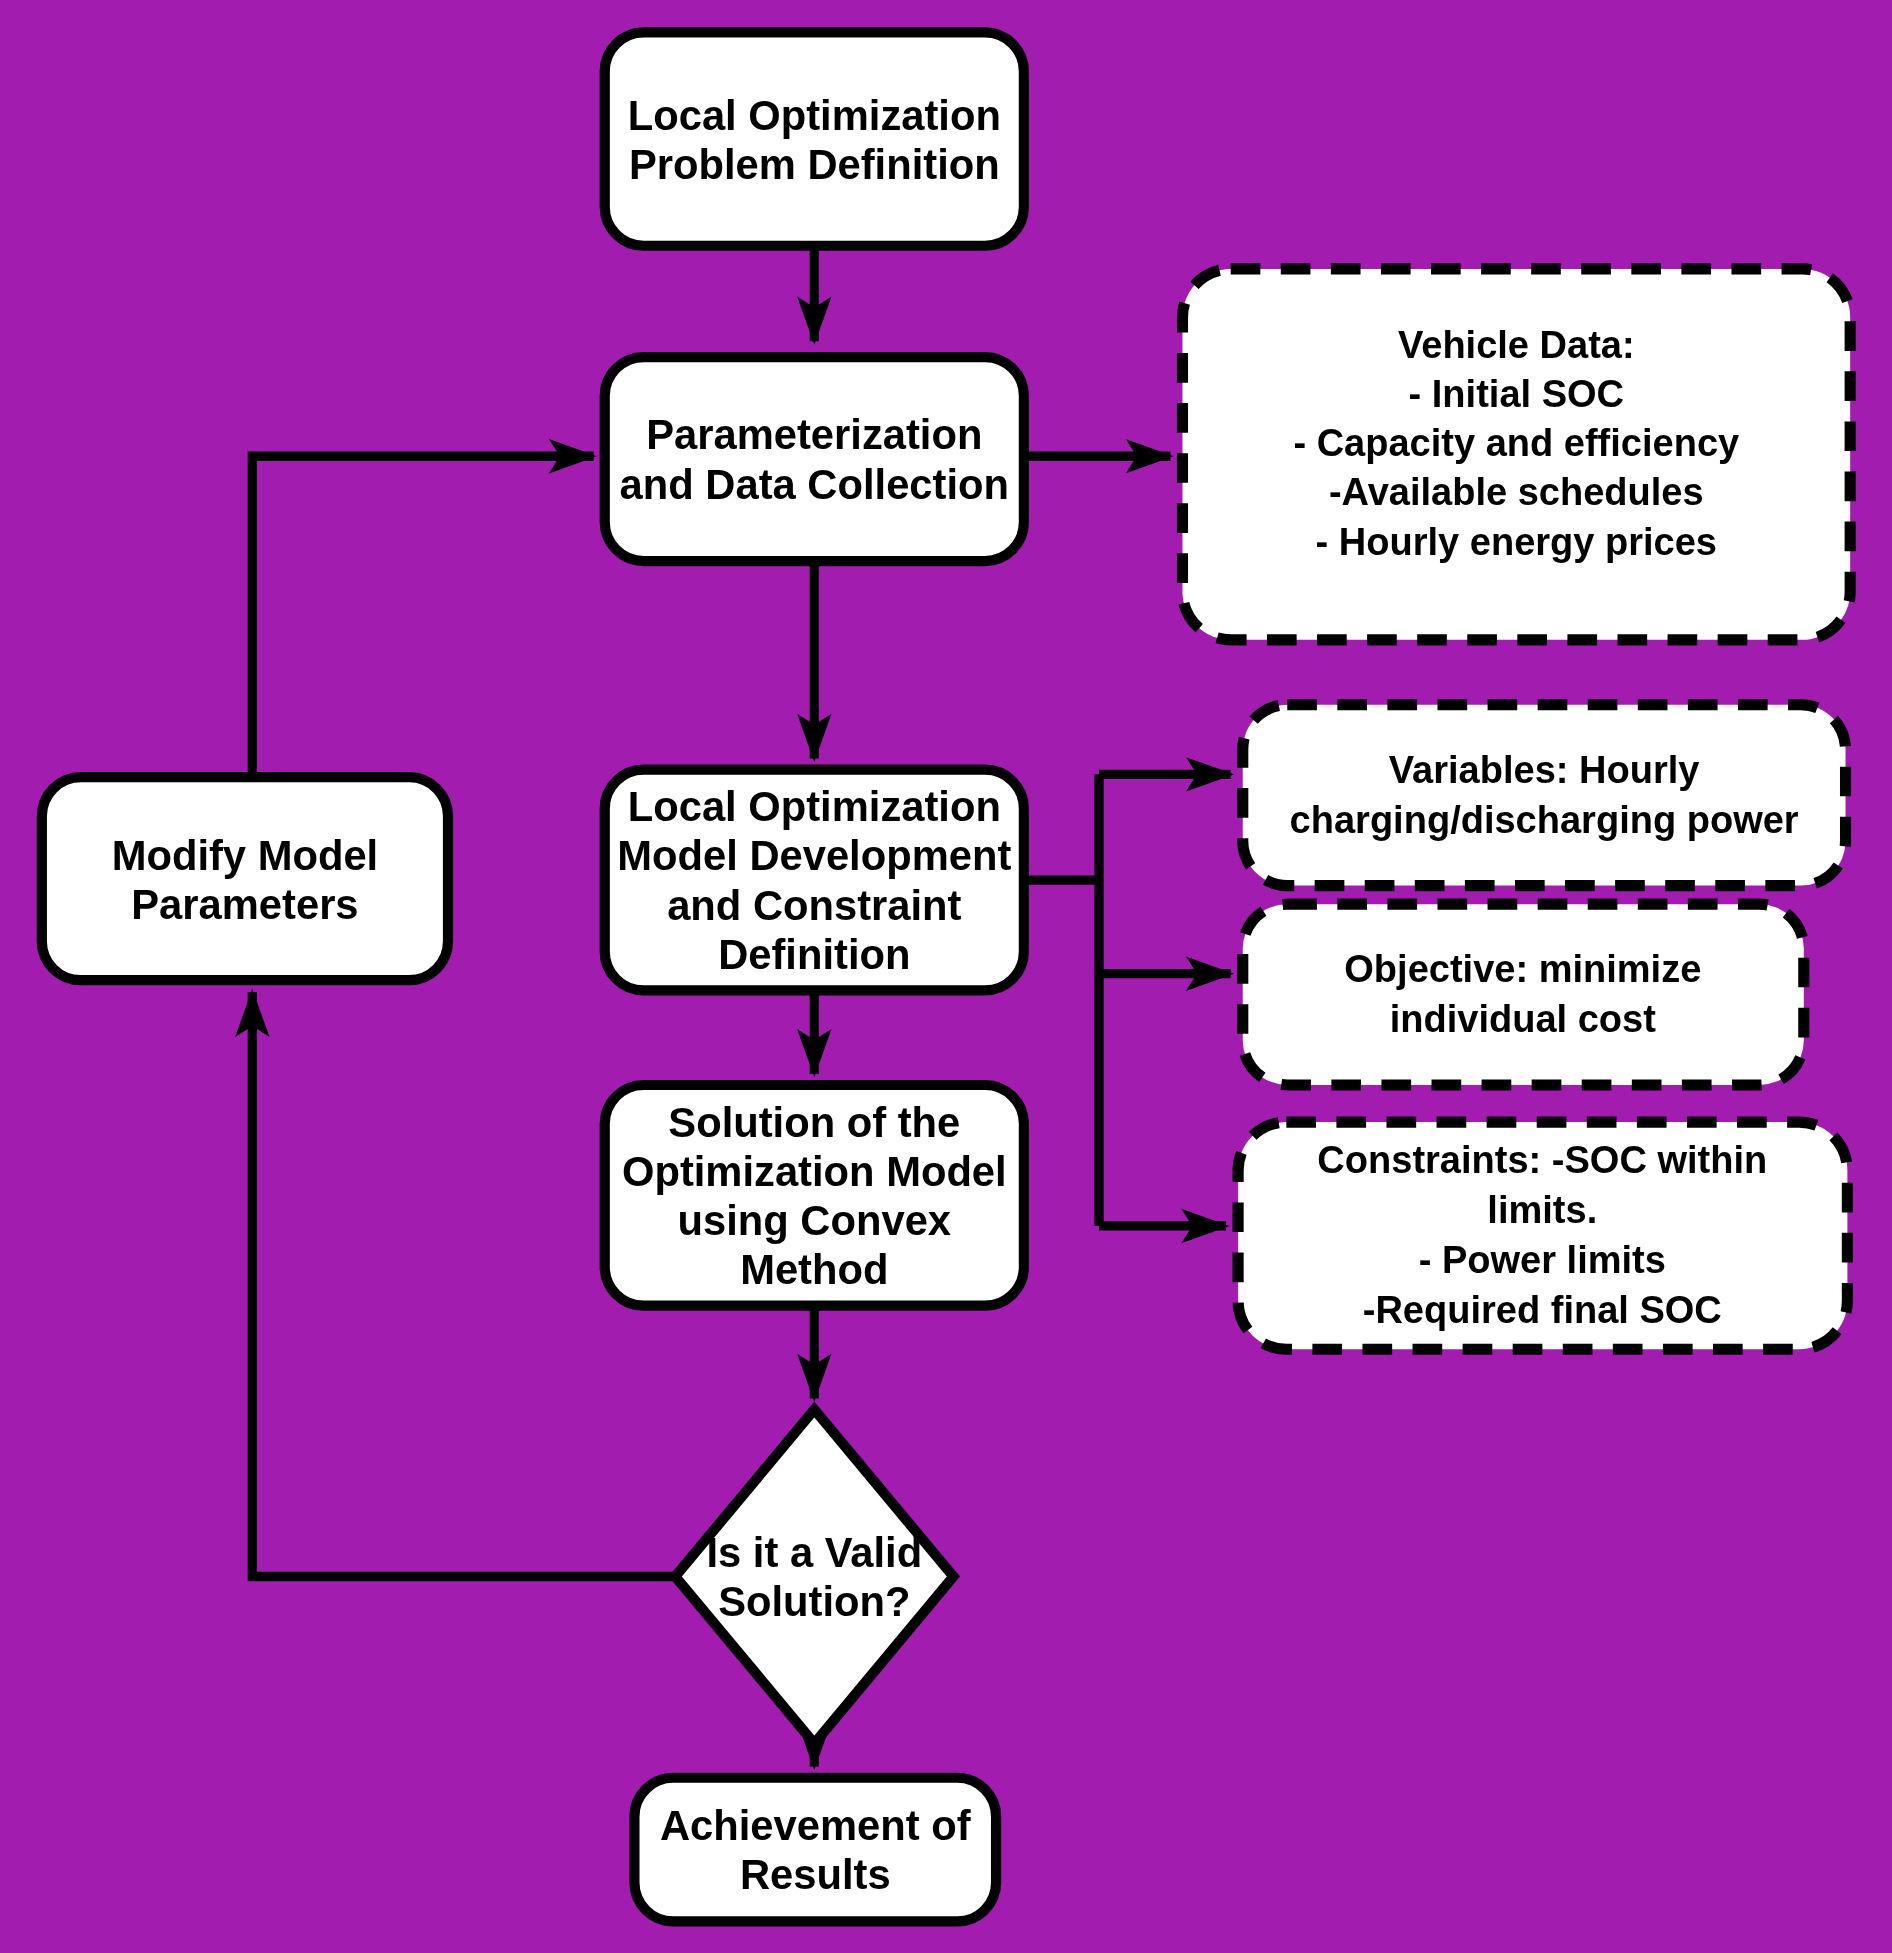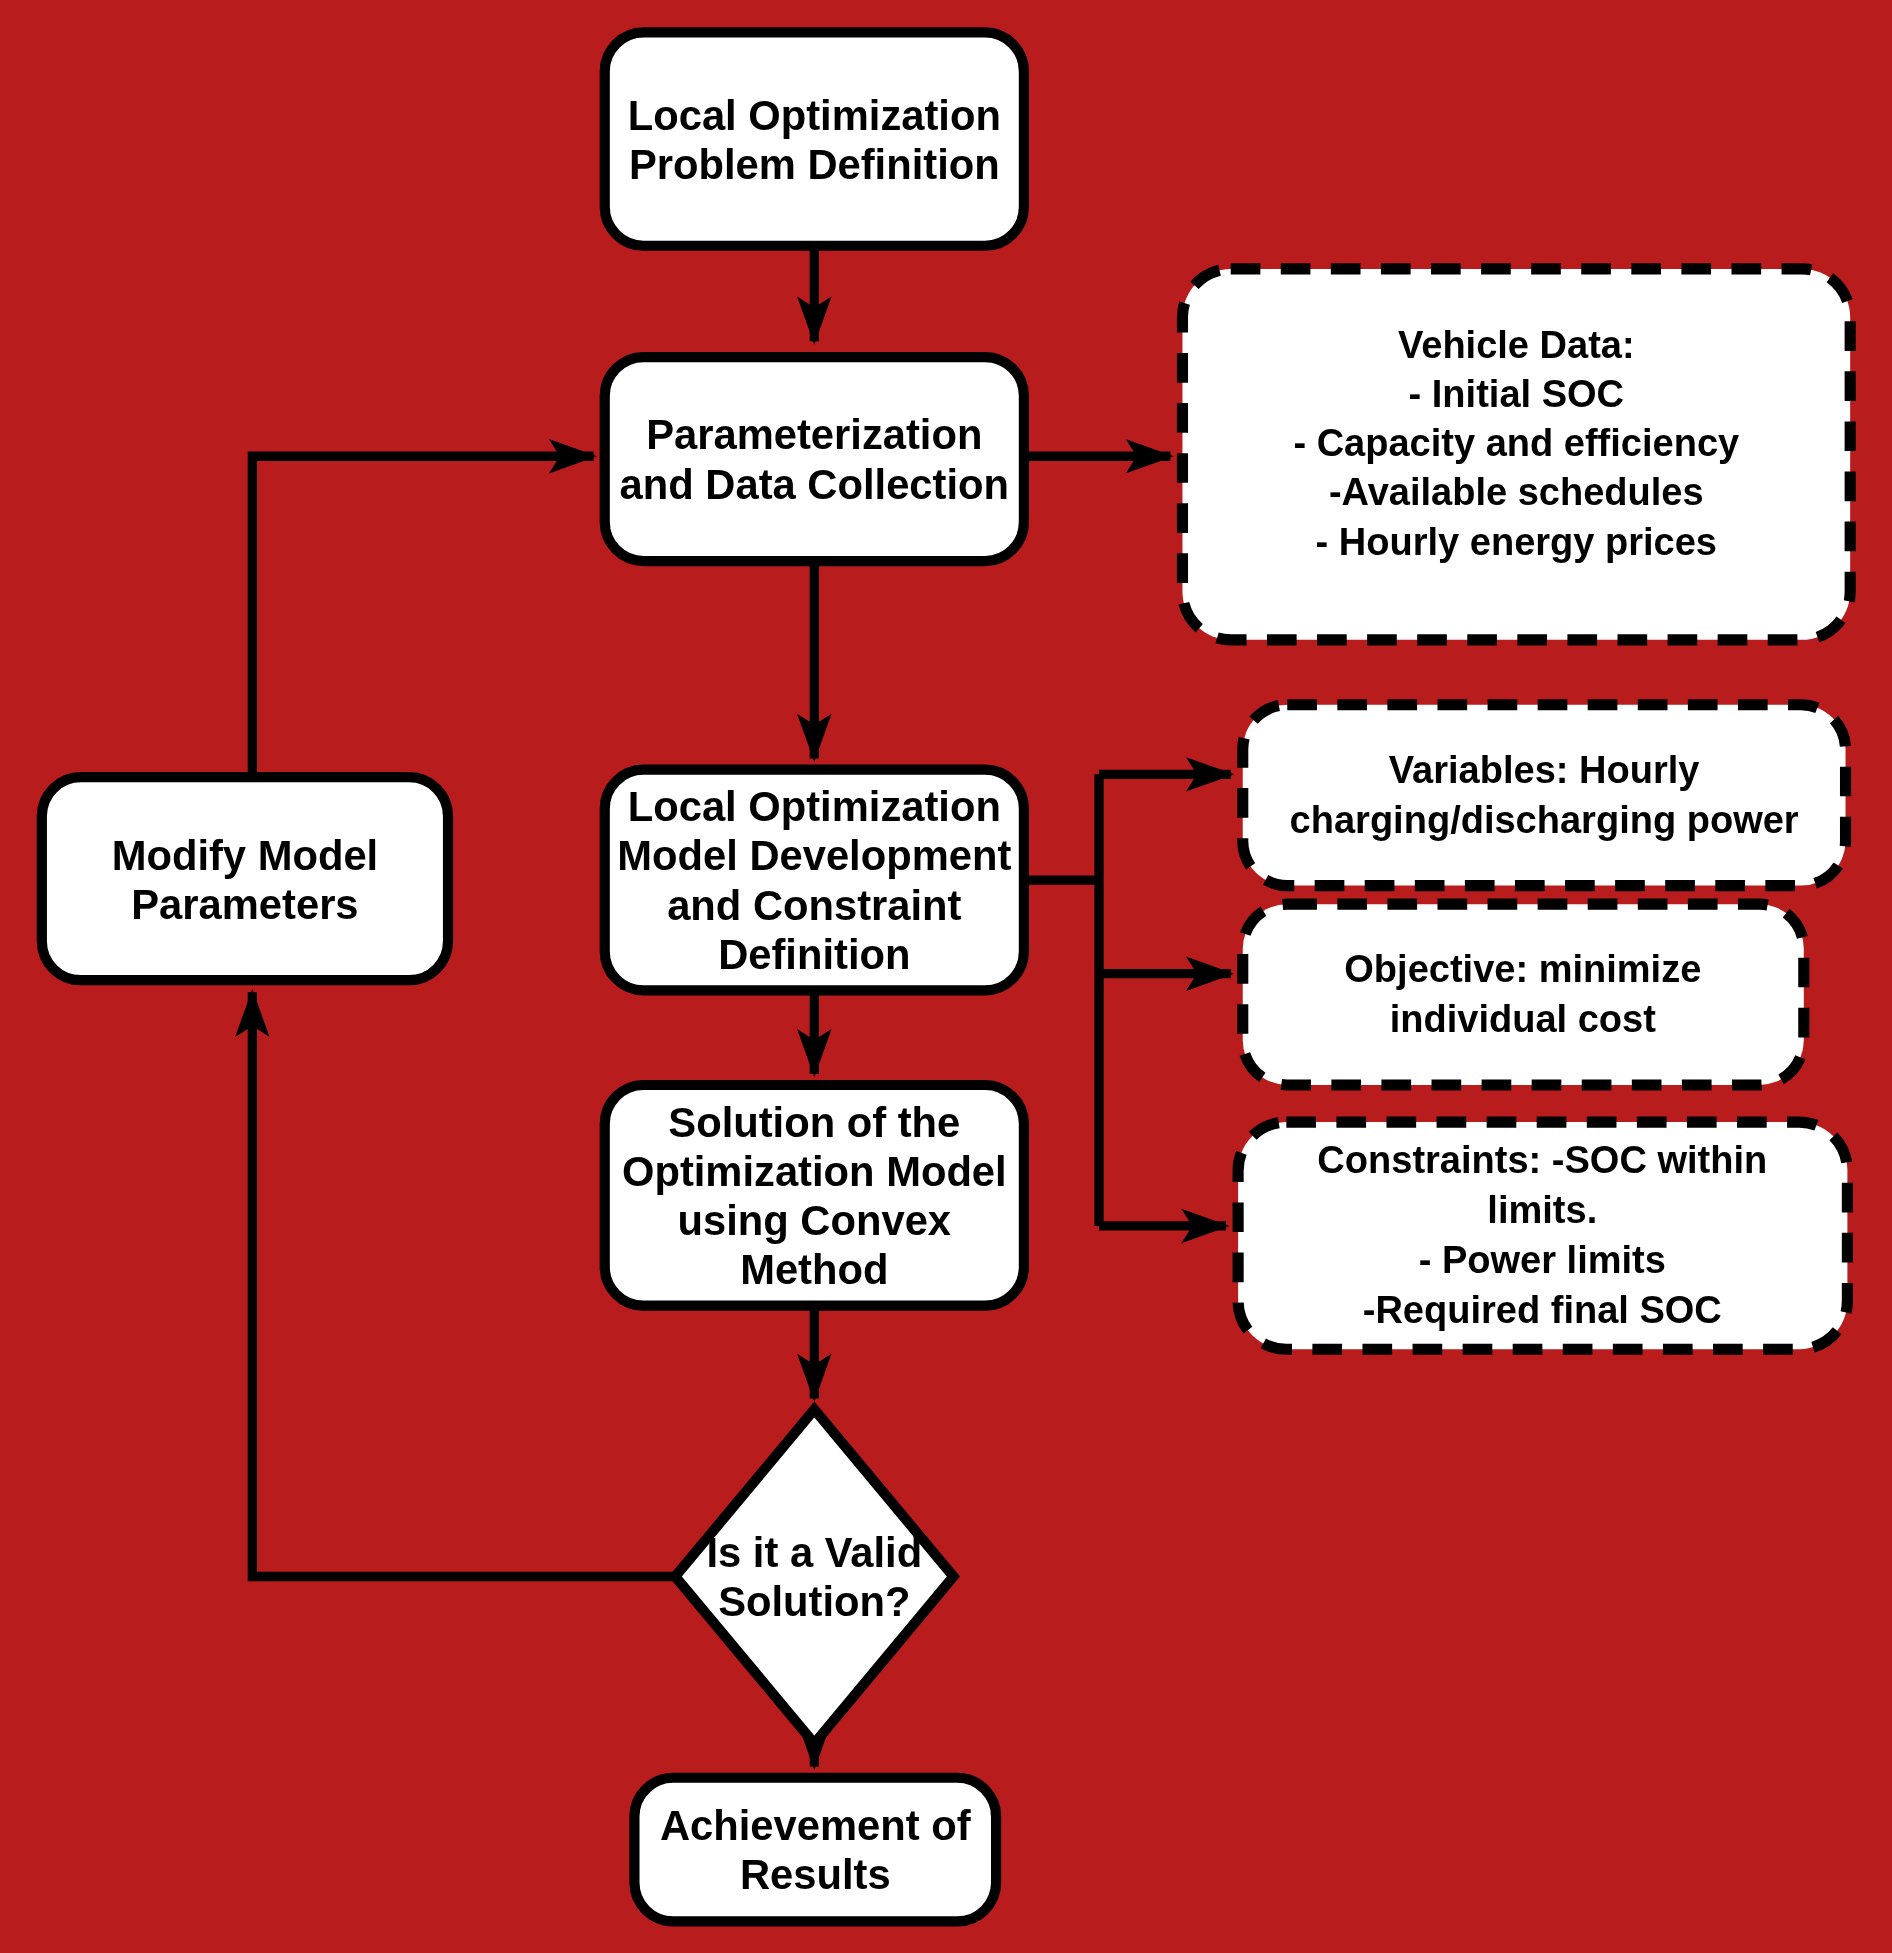--- a/index.html
+++ b/index.html
@@ -3,21 +3,21 @@
 <meta charset="utf-8">
 <style>
   html, body {
     margin: 0;
     padding: 0;
     background: #ffffff;
   }
   .canvas-wrap {
     width: 1892px;
     height: 1953px;
-    background: #b91c1c;
+    background: #a21caf;
   }
   svg {
     display: block;
     font-family: "Liberation Sans", "DejaVu Sans", sans-serif;
   }
   .node-box {
     fill: #ffffff;
     stroke: #000000;
     stroke-width: 11;
   }

